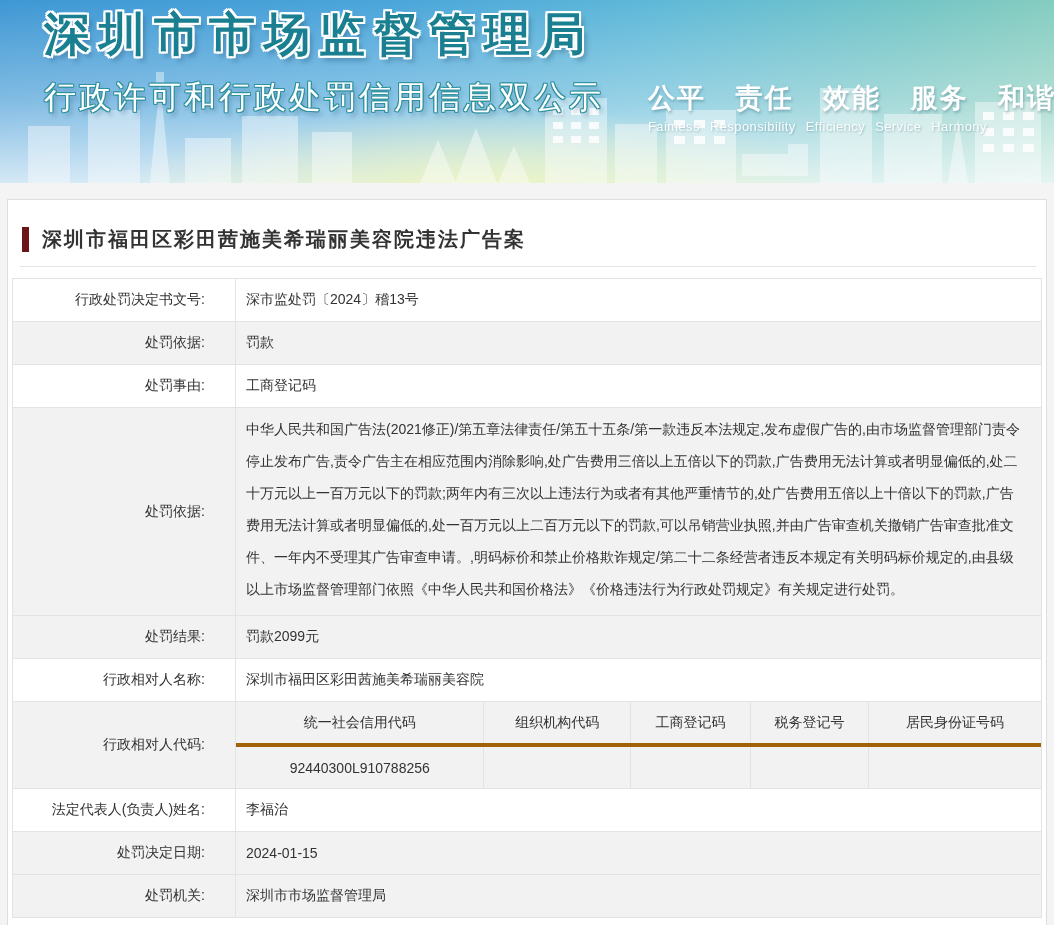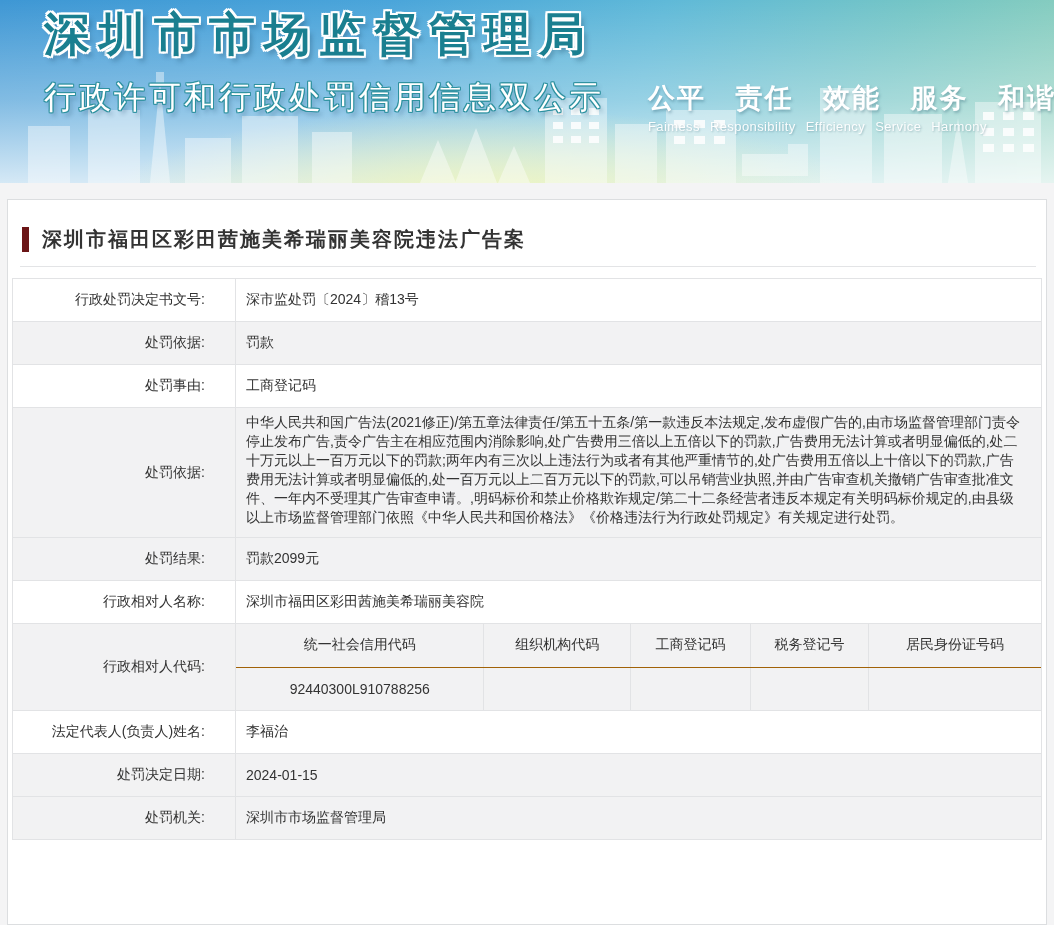--- a/index.html
+++ b/index.html
@@ -69,30 +69,30 @@
   .info-table {
     width: 100%; margin-top: 11px;
     border-collapse: collapse; table-layout: fixed;
     font-size: 14px; color: #333;
   }
   .info-table th, .info-table td { border: 1px solid #e2e3e5; font-weight: normal; }
   .info-table tr.std { height: 43px; }
   .info-table tr.shade { background: #f2f2f3; }
   th.label { text-align: right; padding: 0 30px 0 6px; vertical-align: middle; }
   td.value { text-align: left; padding: 4px 14px 4px 10px; vertical-align: middle; }
-  td.value.long { line-height: 19px; padding-top: 5px; padding-bottom: 10px; }
+  td.value.long { line-height: 32px; padding-top: 5px; padding-bottom: 10px; }
   td.code-cell { padding: 0; vertical-align: middle; }
 
   .sub-table { width: 100%; border-collapse: collapse; table-layout: fixed; }
   .sub-table th, .sub-table td {
     border: none; height: 43px; text-align: center; vertical-align: middle;
     font-weight: normal; font-size: 14px; color: #333;
   }
   .sub-table th + th, .sub-table td + td { border-left: 1px solid #e2e3e5; }
-  .sub-table tr.hdr th { border-bottom: 1px solid #a16207; }
+  .sub-table tr.hdr th { border-bottom: 4px solid #a16207; }
 </style>
 </head>
 <body>
 
 <div class="page">
 
   <header class="banner">
     <svg class="skyline" viewBox="0 0 1054 125" preserveAspectRatio="none">
       <g fill="#ffffff" opacity="0.42">
         <rect x="28" y="68" width="42" height="57"></rect>

